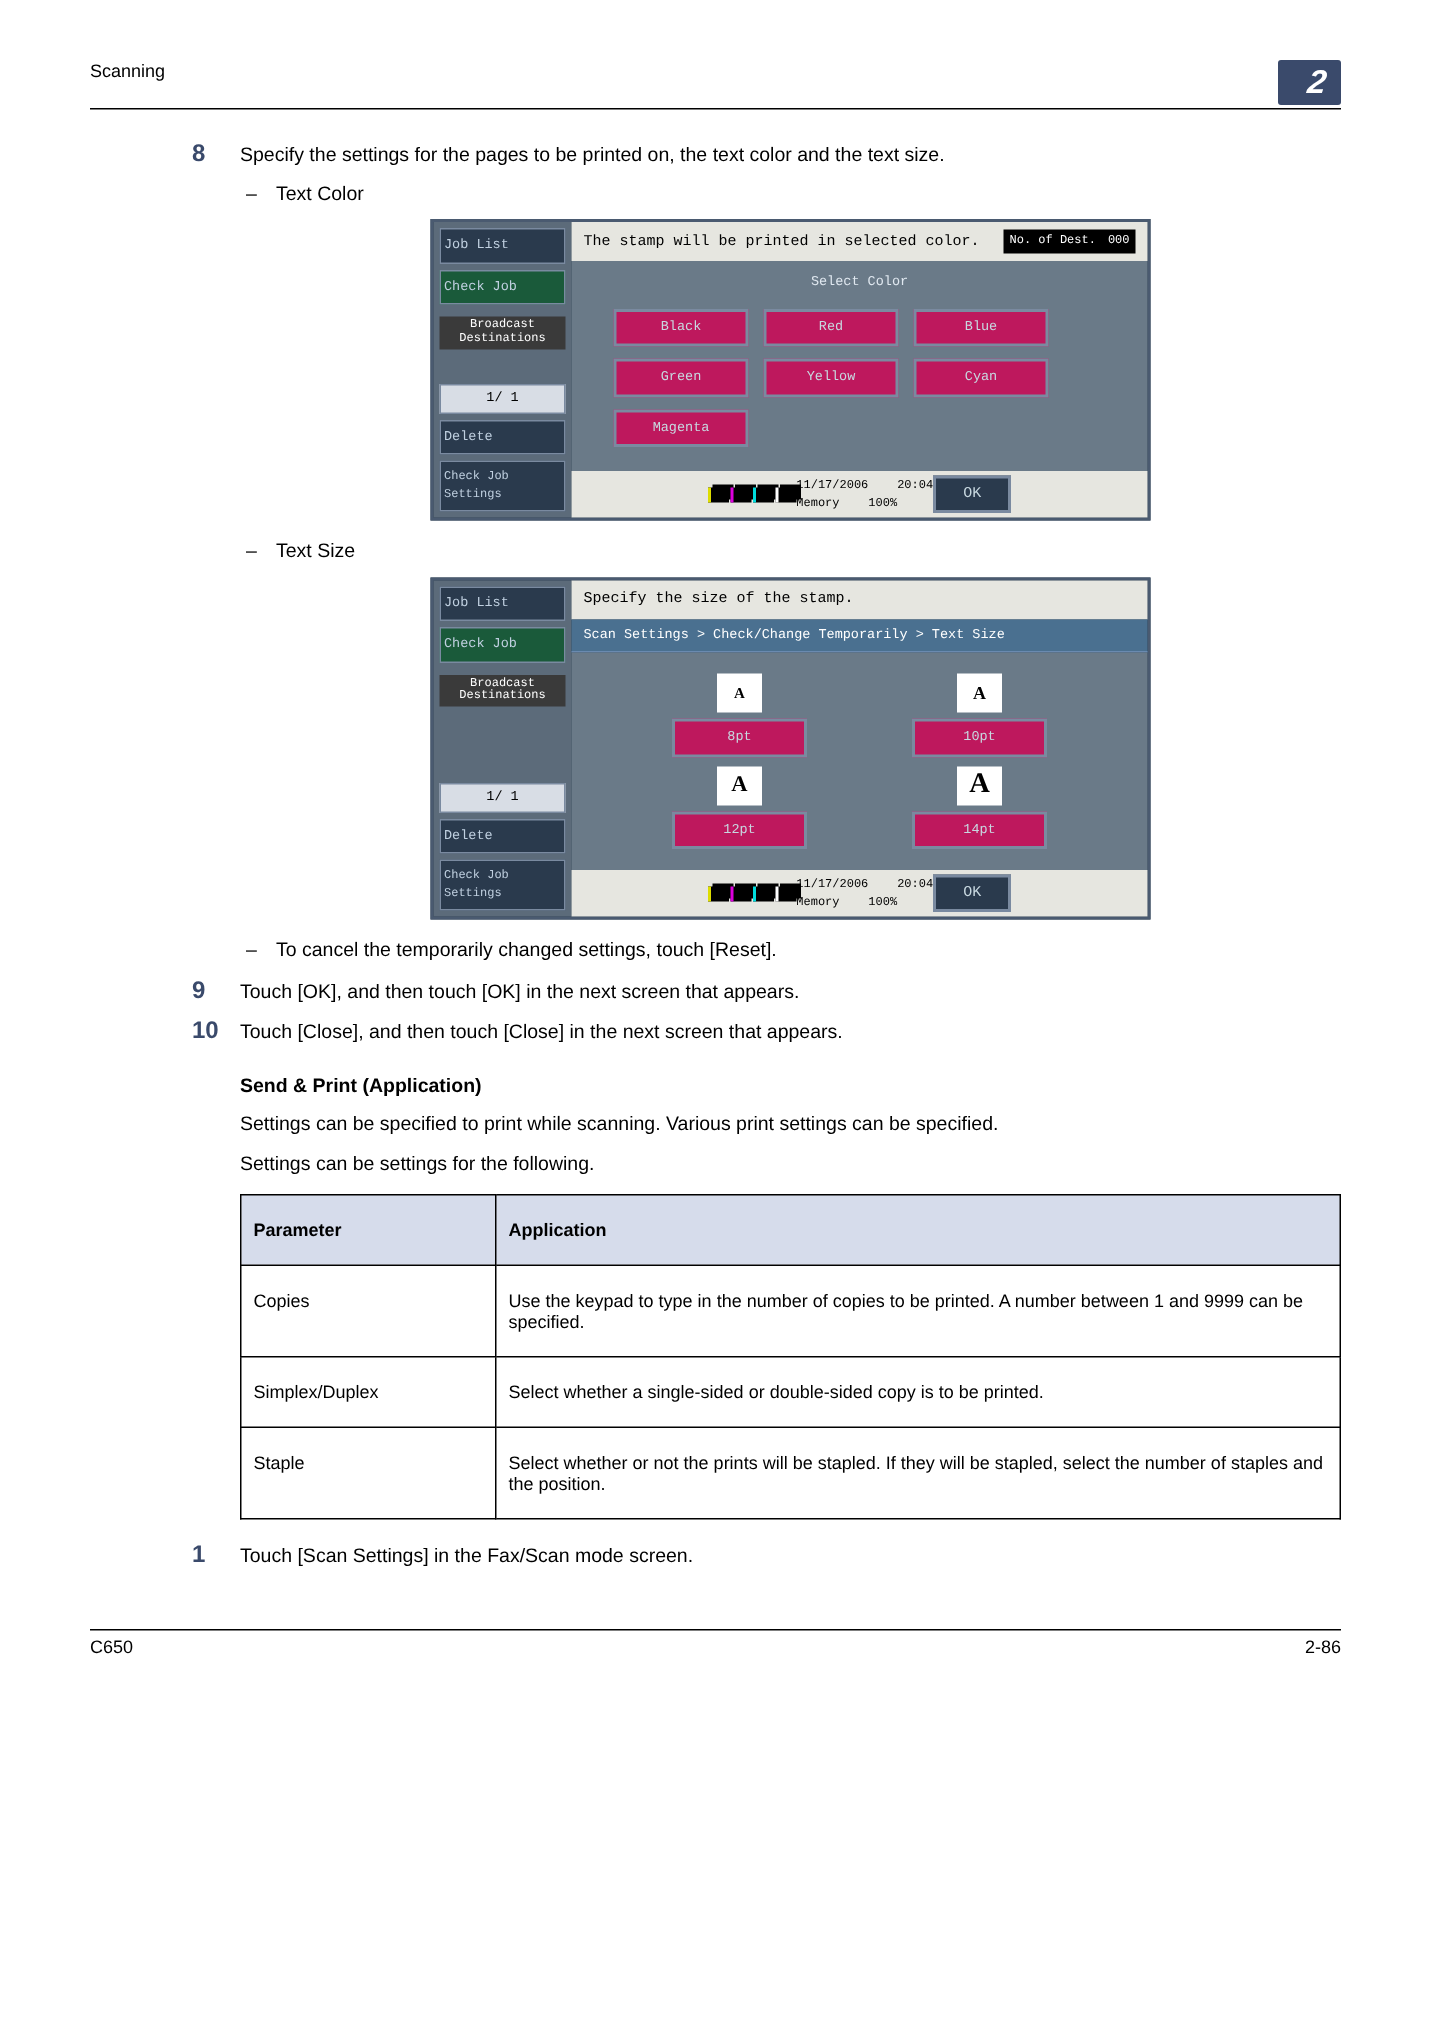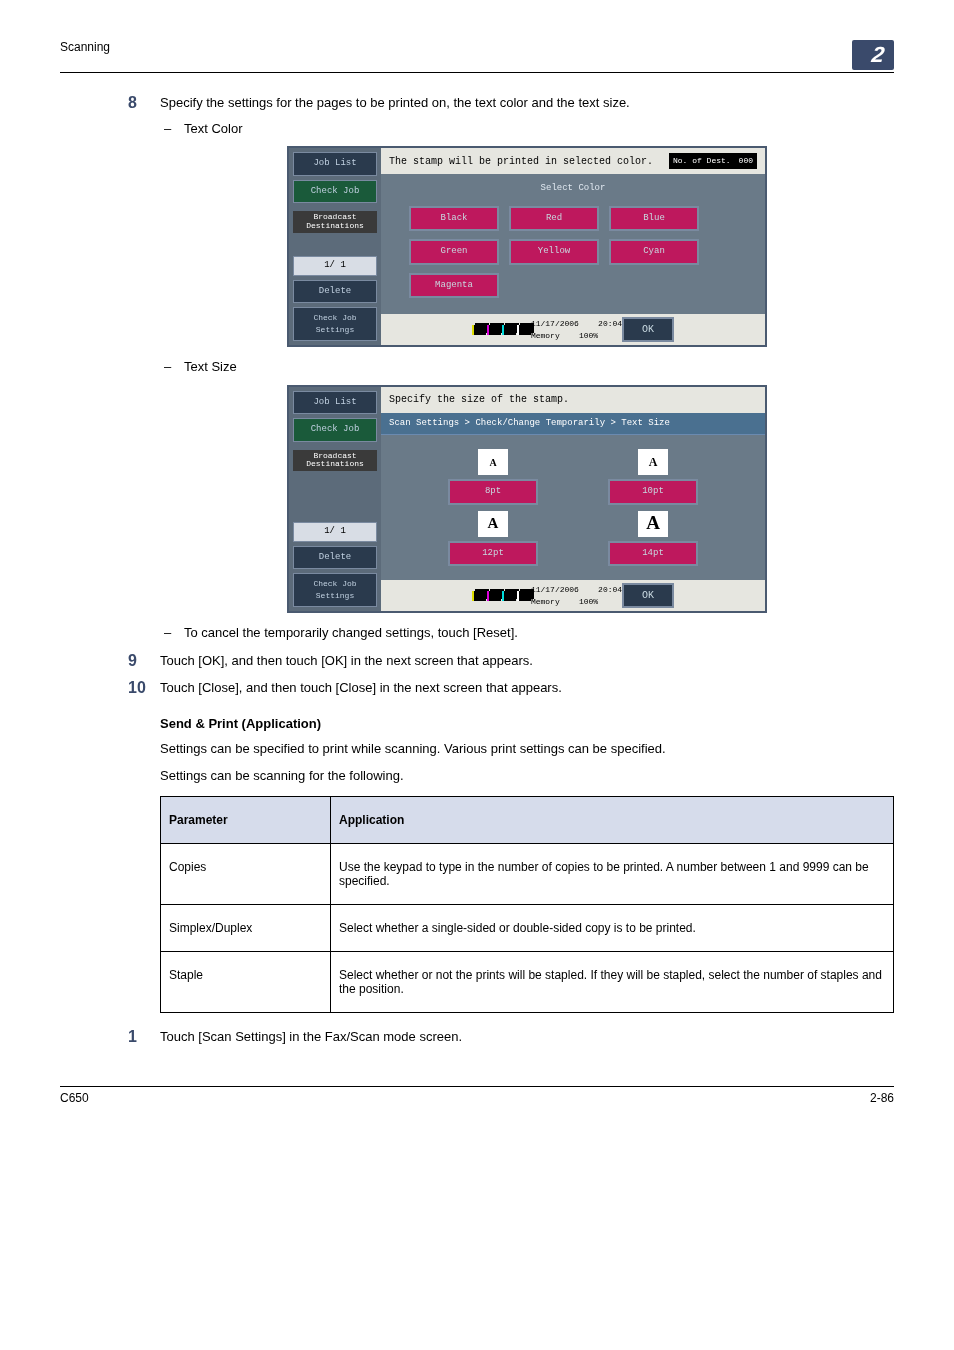--- a/index.html
+++ b/index.html
@@ -63,21 +63,21 @@
     background: #5c6b7a;
     display: flex;
     flex-direction: column;
     gap: 4px;
     padding: 4px;
   }
   .ss-tab {
     background: #2a3a4d;
     border: 1px solid #7a8aa0;
     color: #c0d0e0;
-    text-align: center;
+    text-align: left;
     padding: 4px 2px;
     font-size: 9px;
   }
   .ss-tab.active { background: #1a5a3a; }
   .ss-bcast {
     background: #3a3a3a;
     color: #fff;
     text-align: center;
     font-size: 8px;
     padding: 2px;
@@ -365,21 +365,21 @@
     <span>Touch [OK], and then touch [OK] in the next screen that appears.</span>
   </div>
 
   <div class="step">
     <span class="step-num">10</span>
     <span>Touch [Close], and then touch [Close] in the next screen that appears.</span>
   </div>
 
   <div class="h3">Send &amp; Print (Application)</div>
   <div class="para">Settings can be specified to print while scanning. Various print settings can be specified.</div>
-  <div class="para">Settings can be scanning for the following.</div>
+  <div class="para">Settings can be settings for the following.</div>
 
   <table class="params">
     <thead>
       <tr>
         <th>Parameter</th>
         <th>Application</th>
       </tr>
     </thead>
     <tbody>
       <tr>

